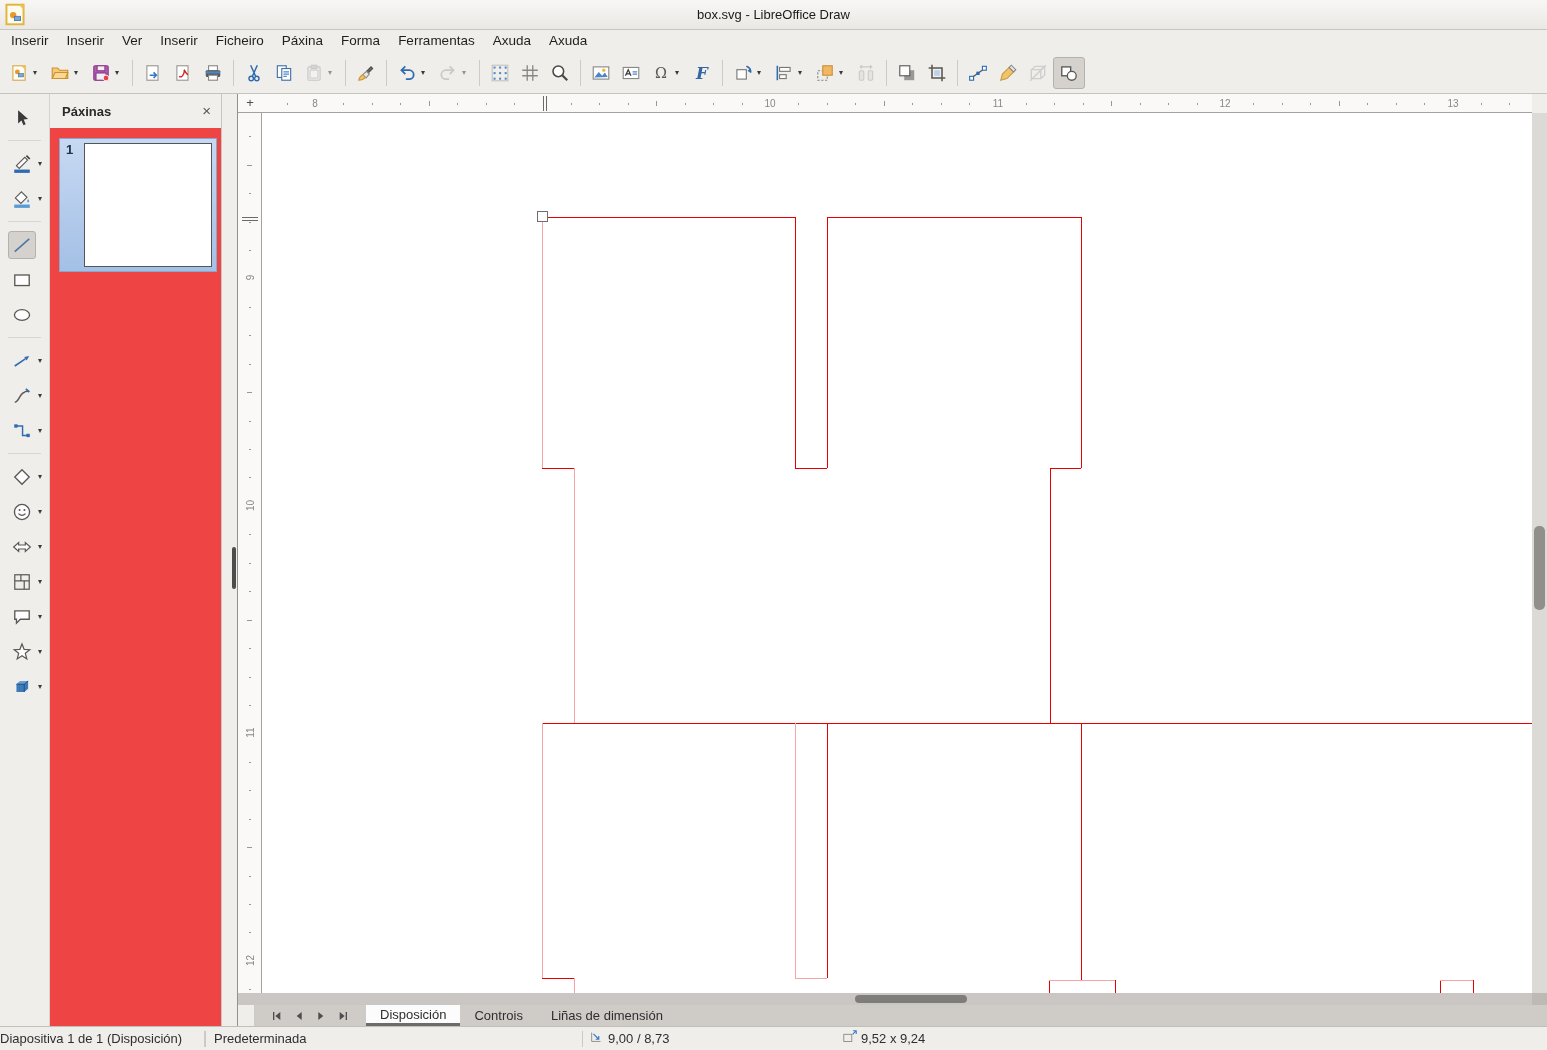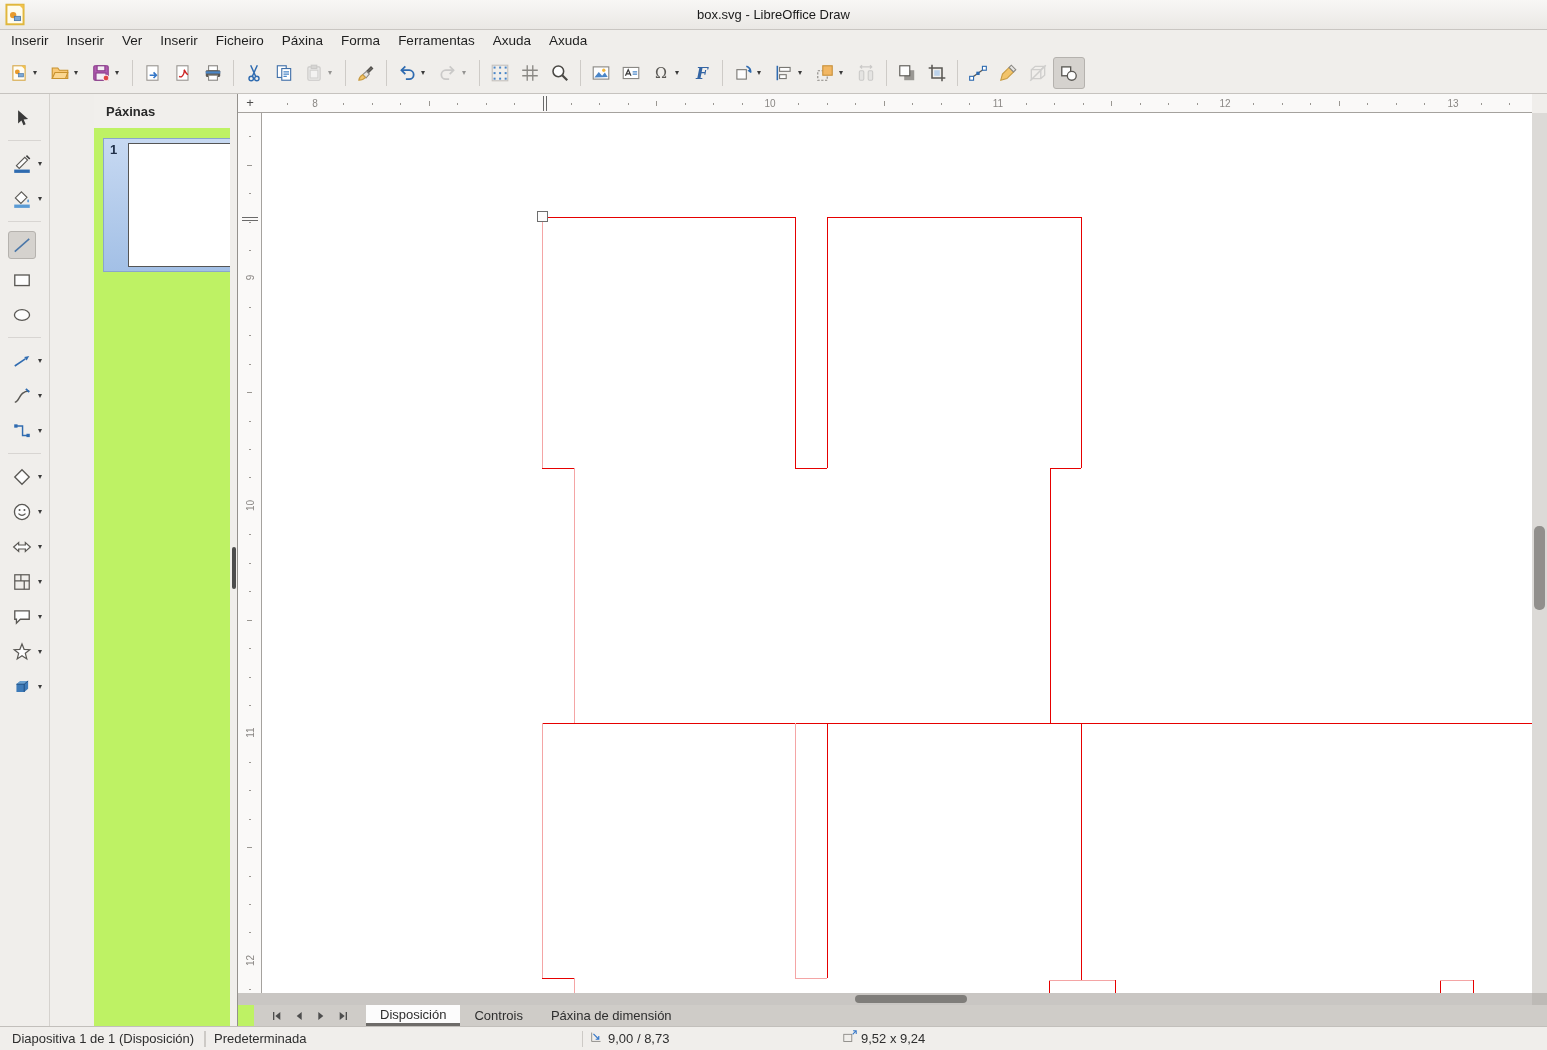--- a/index.html
+++ b/index.html
@@ -31,22 +31,22 @@
   
   #toolbox { left:0; top:94px; width:50px; height:932px; background:#f0eeeb;
     border-right:1px solid #d5d2ce; padding-top:6px; }
   .tool-row { height:35px; display:flex; align-items:center; padding-left:8px; }
   .tool-row .ic { width:28px; height:28px; display:flex; align-items:center; justify-content:center;
     border-radius:3px; }
   .tool-row.active .ic { background:#d5d2ce; border:1px solid #b5b2ae; }
   .tool-sep { height:1px; background:#d8d5d2; margin:5px 8px; }
 
   
-  #pages-panel { left:50px; top:94px; width:172px; height:932px; background:#bef264;
-    border-right:1px solid #c9c6c2;margin-left:44px; }
+  #pages-panel { left:50px; top:94px; width:172px; height:932px; background:#ef4444;
+    border-right:1px solid #c9c6c2; }
   #pages-header { height:34px; background:#f1efec; display:flex; align-items:center;
     padding:0 10px 0 12px; }
   #pages-title { font-size:13px; font-weight:bold; color:#2a2a2a; flex:1; }
   #pages-close { font-size:15px; color:#5a5854; line-height:14px; }
   #page-thumb { left:9px; top:44px; width:158px; height:134px;
     background:linear-gradient(#c7d9f2,#a3c0e6); border:1px solid #89a6cc; }
   #page-thumb-page { left:24px; top:4px; width:128px; height:124px; background:#ffffff;
     border:1px solid #555; }
   #page-thumb-num { left:6px; top:3px; font-size:13px; font-weight:bold; color:#20304a; }
 
@@ -88,21 +88,21 @@
     display:flex; align-items:stretch; }
   .nav-btn { width:22px; display:flex; align-items:center; justify-content:center; }
   .tab { padding:0 14px; font-size:13px; color:#2e2e2e; display:flex; align-items:center; }
   .tab.active { background:#fcfcfc; border-bottom:3px solid #6e6c69; }
   #tab-spacer { width:12px; }
 
   
   #statusbar { left:0; top:1026px; width:1547px; height:24px; background:#f0eeeb;
     border-top:1px solid #c2bfbb; display:flex; align-items:center; font-size:13px; color:#2e2e2e; }
   .sb-sep { width:1px; height:16px; background:#cdcac6; }
-  #sb-slide { width:204px; padding-left:12px; }
+  #sb-slide { width:204px; padding-left:0; }
   #sb-selection { flex:1; padding-left:8px; }
   #sb-style { width:376px; padding-left:8px; }
   #sb-pos { width:253px; padding-left:6px; display:flex; align-items:center; gap:3px; }
   #sb-size { width:170px; padding-left:6px; display:flex; align-items:center; gap:3px; }
 </style>
 </head>
 <body>
 
 <div class="abs" id="titlebar">
   <div class="abs" id="app-icon"><svg width="22" height="23" viewBox="0 0 18 18">
@@ -732,21 +732,21 @@
     </span>
     <span class="nav-btn">
       <svg width="12" height="12" viewBox="0 0 18 18">
         <path d="M14 3 V15" stroke="#4d4d4d" stroke-width="2"></path>
         <path d="M4 3 L11.5 9 L4 15z" fill="#4d4d4d"></path>
       </svg>
     </span>
     <span id="tab-spacer"></span>
     <span class="tab active">Disposición</span>
     <span class="tab">Controis</span>
-    <span class="tab">Páxina de dimensión</span>
+    <span class="tab">Liñas de dimensión</span>
   </div>
 
 <div class="abs" id="statusbar">
   <span id="sb-slide">Diapositiva 1 de 1 (Disposición)</span>
   <span class="sb-sep"></span>
   <span class="sb-sep"></span>
   <span id="sb-style">Predeterminada</span>
   <span class="sb-sep"></span>
   <span id="sb-pos">
     <span class="sb-ic" id="pos-ic"><svg width="16" height="16" viewBox="0 0 18 18">

